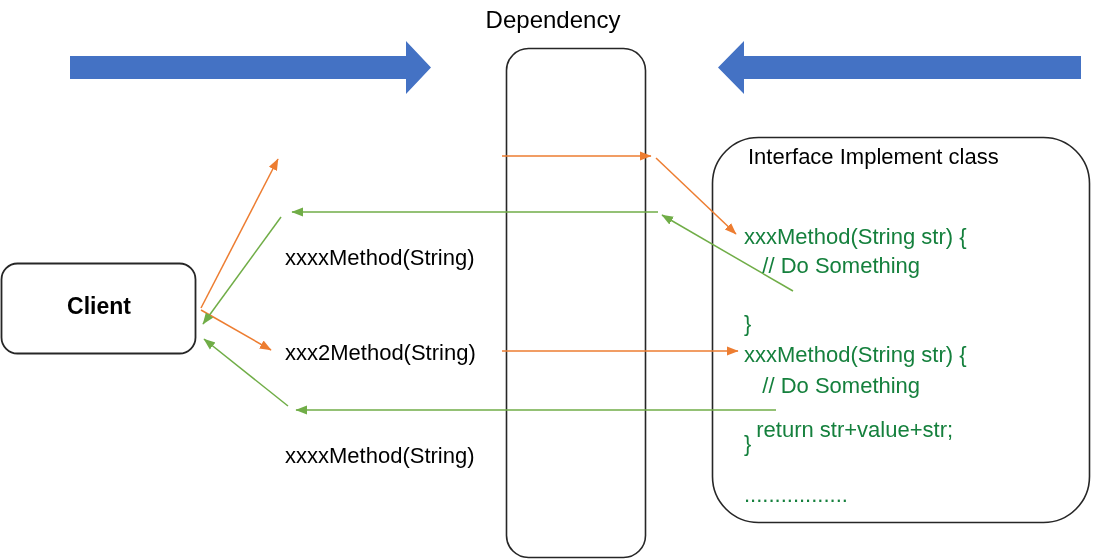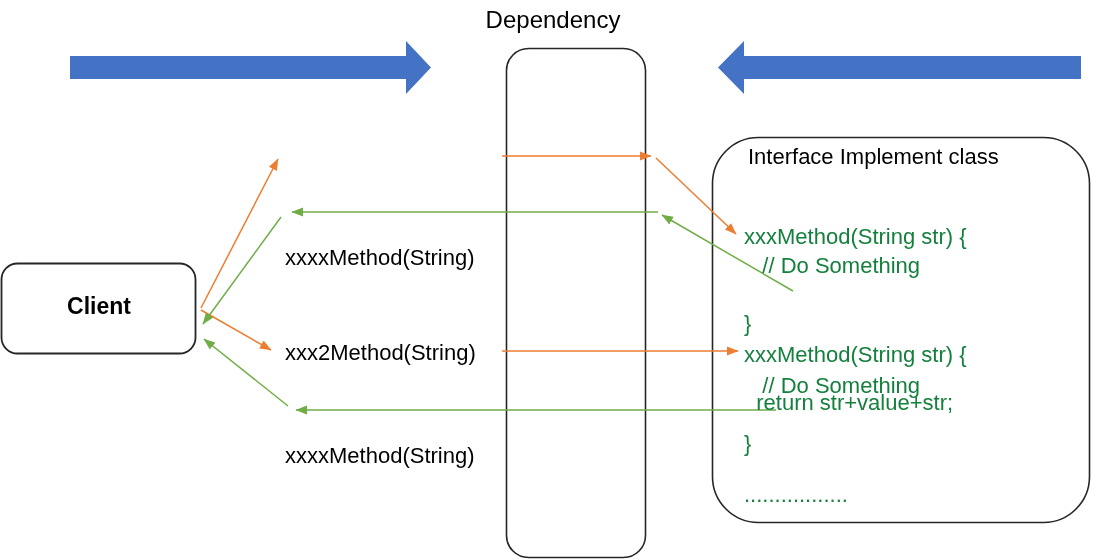--- a/index.html
+++ b/index.html
@@ -74,18 +74,18 @@
   <div class="txt mlabel" style="left:285px;top:247px;">xxxxMethod(String)</div>
   <div class="txt mlabel" style="left:285px;top:342px;">xxx2Method(String)</div>
   <div class="txt mlabel" style="left:285px;top:445px;">xxxxMethod(String)</div>
 
   <div class="code" style="top:222px;">xxxMethod(String str) {</div>
   <div class="code" style="top:251px;">   // Do Something</div>
   <div class="code" style="top:309px;">}</div>
 
   <div class="code" style="top:340px;">xxxMethod(String str) {</div>
   <div class="code" style="top:371px;">   // Do Something</div>
-  <div class="code" style="top:388px;">  return str+value+str;</div>
+  <div class="code" style="top:415px;">  return str+value+str;</div>
   <div class="code" style="top:429px;">}</div>
 
   <div class="code" style="top:480px;">.................</div>
 
 </div>
 
 </body></html>

